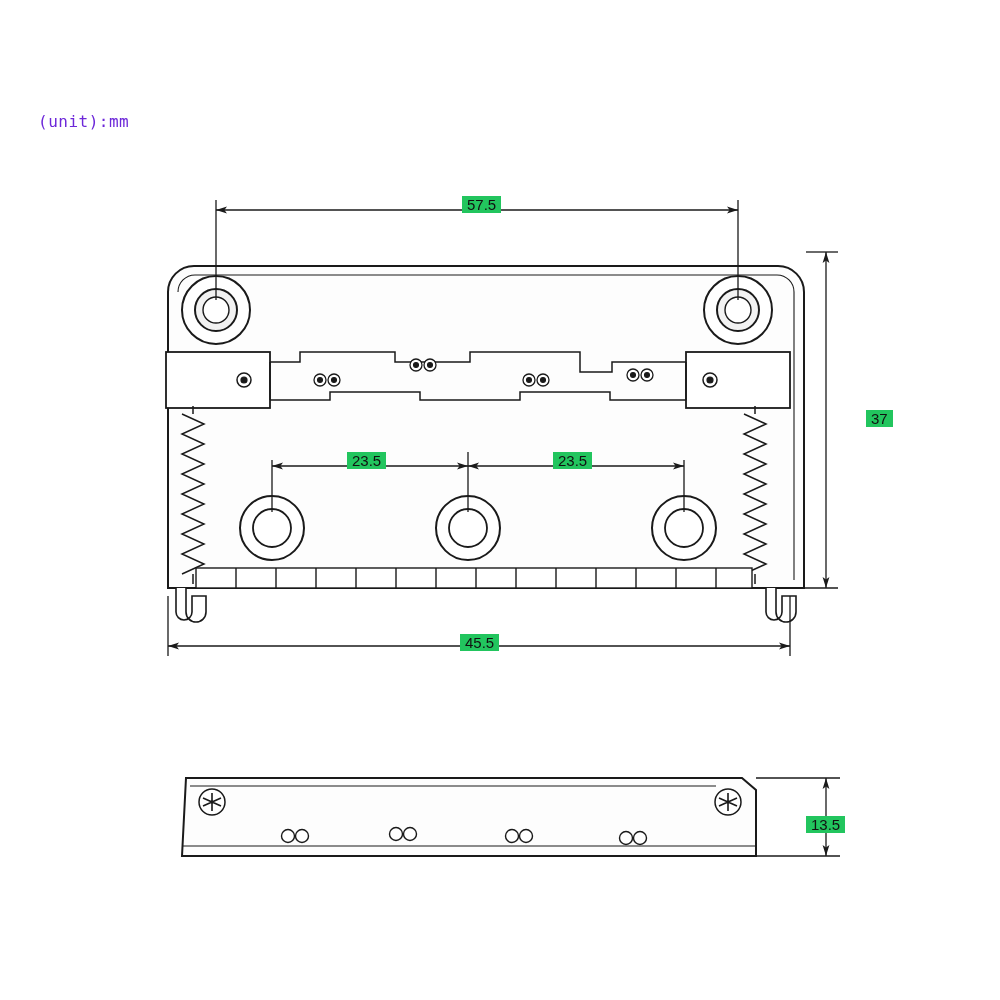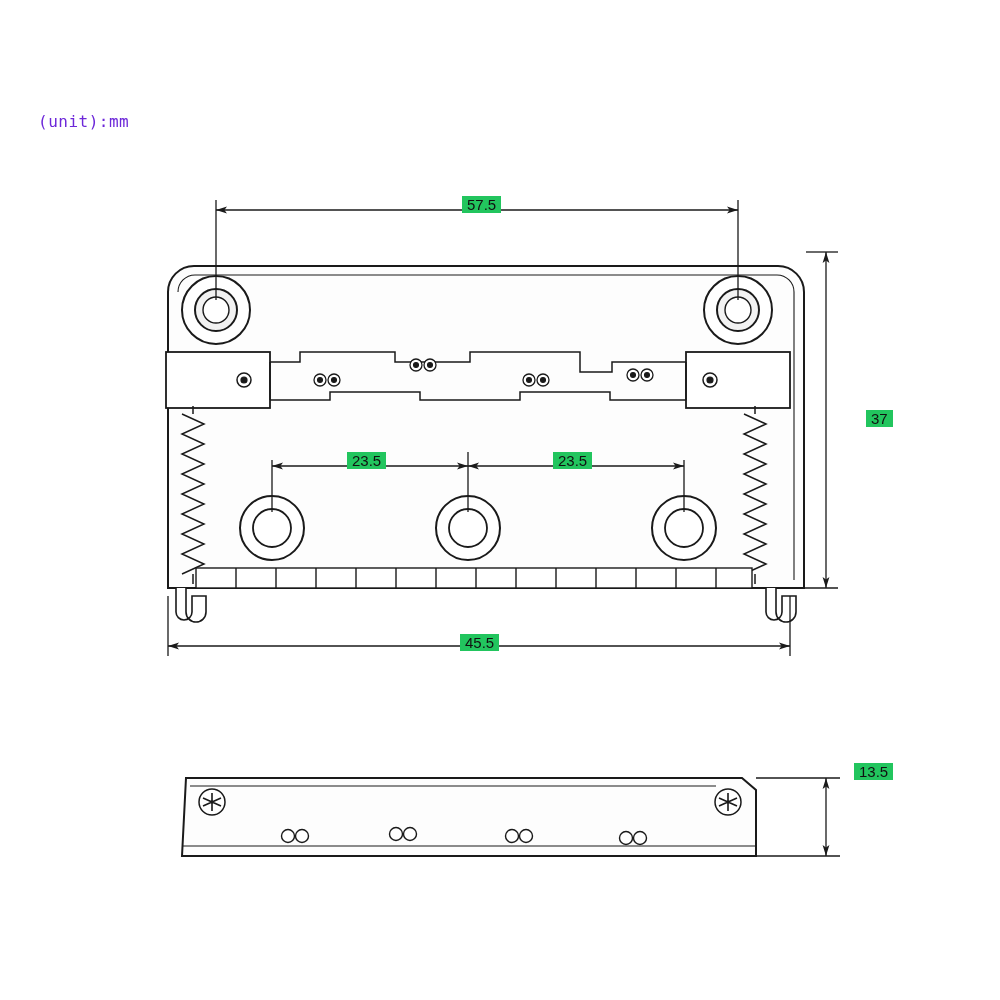--- a/index.html
+++ b/index.html
@@ -32,21 +32,21 @@
     font-family: Liberation Sans, sans-serif;
     white-space: nowrap;
     background: #22c55e;
     padding: 0 5px;
   }
   #d575 { left: 462px; top: 196px; }
   #d235a { left: 347px; top: 452px; }
   #d235b { left: 553px; top: 452px; }
   #d682 { left: 460px; top: 634px; }
   #d37  { left: 818px; top: 410px; margin-left: 48px; }
-  #d135 { left: 806px; top: 763px; margin-left: 48px; }
+  #d135 { left: 806px; top: 816px; }
   svg.layer {
     position: absolute;
     left: 0;
     top: 0;
     width: 1000px;
     height: 1000px;
   }
 </style>
 </head>
 <body>

